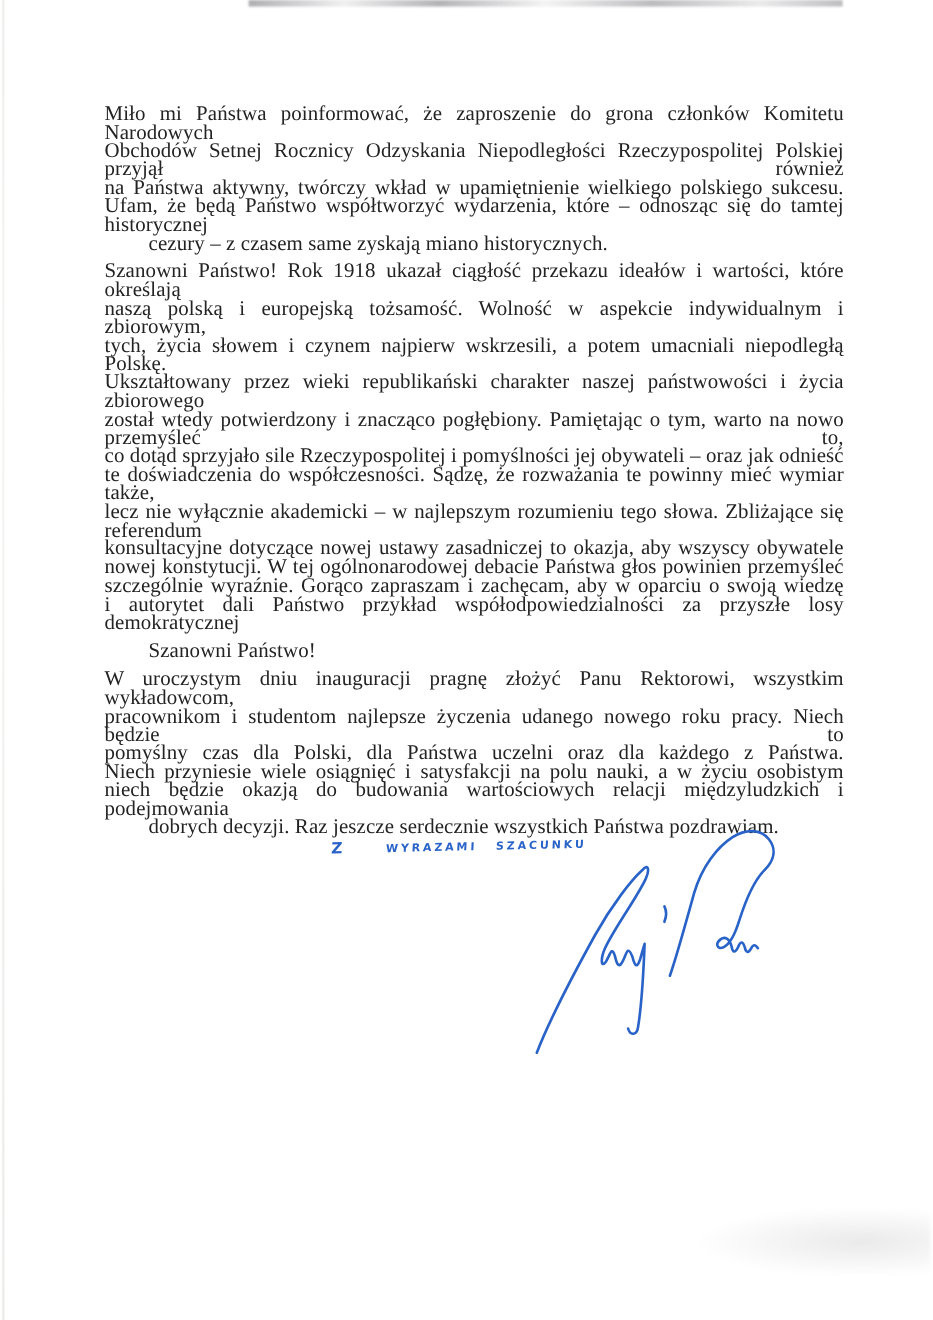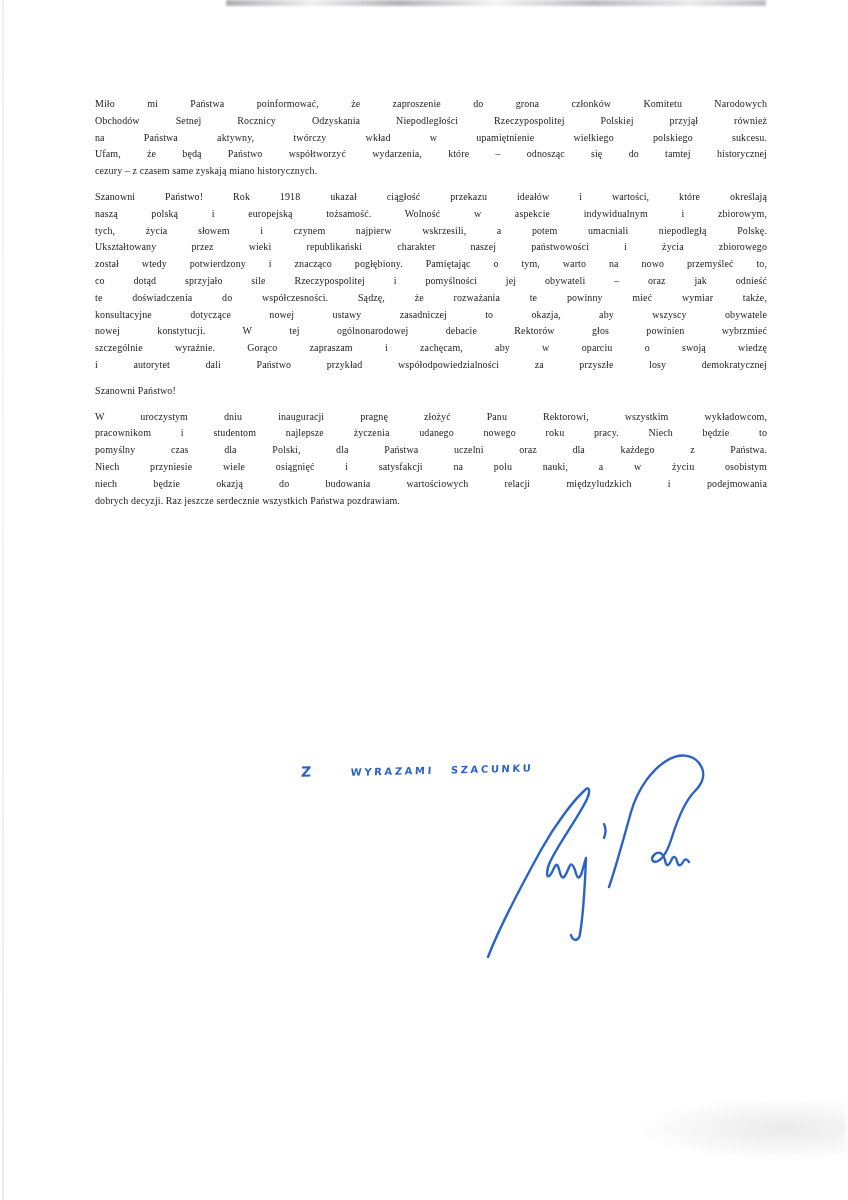--- a/index.html
+++ b/index.html
@@ -28,25 +28,25 @@
   }
   .scan-bottom-speckle {
     position: absolute; left: 636px; top: 1098px; width: 210px; height: 62px;
     background: radial-gradient(ellipse at 70% 50%, rgba(150,150,150,.2), rgba(150,150,150,0) 72%);
     filter: blur(2px);
   }
   
   .letter-body {
     position: absolute; left: 95px; top: 96px; width: 672px;
     color: var(--ink, #232323);
-    font-size: 10px; line-height: 16.8px; letter-spacing: .1px;
+    font-size: 19px; line-height: 16.8px; letter-spacing: .1px;
   }
   .paragraph { margin: 0 0 9px 0; }
   .line { text-align: justify; text-align-last: justify; }
-  .line.last { text-align-last: left; }
+  .line.last { text-align-last: left; margin-left: 40px; }
   
   .closing-handwritten {
     position: absolute; left: 301px; top: 761px;
     color: var(--pen, #2a63c8);
     font-family: "DejaVu Sans", sans-serif;
     font-size: 14px; font-weight: 700;
     font-variant: small-caps;
     letter-spacing: 2.6px;
     transform: rotate(-1.3deg) skewX(-4deg);
     white-space: nowrap;
@@ -81,22 +81,23 @@
         <div class="line last">cezury – z czasem same zyskają miano historycznych.</div>
       </div>
       <div class="paragraph">
         <div class="line">Szanowni Państwo! Rok 1918 ukazał ciągłość przekazu ideałów i wartości, które określają</div>
         <div class="line">naszą polską i europejską tożsamość. Wolność w aspekcie indywidualnym i zbiorowym,</div>
         <div class="line">tych, życia słowem i czynem najpierw wskrzesili, a potem umacniali niepodległą Polskę.</div>
         <div class="line">Ukształtowany przez wieki republikański charakter naszej państwowości i życia zbiorowego</div>
         <div class="line">został wtedy potwierdzony i znacząco pogłębiony. Pamiętając o tym, warto na nowo przemyśleć to,</div>
         <div class="line">co dotąd sprzyjało sile Rzeczypospolitej i pomyślności jej obywateli – oraz jak odnieść</div>
         <div class="line">te doświadczenia do współczesności. Sądzę, że rozważania te powinny mieć wymiar także,</div>
+        <div class="line">lecz nie wyłącznie akademicki – w najlepszym rozumieniu tego słowa. Zbliżające się referendum</div>
         <div class="line">konsultacyjne dotyczące nowej ustawy zasadniczej to okazja, aby wszyscy obywatele</div>
-        <div class="line">nowej konstytucji. W tej ogólnonarodowej debacie Rektorów głos powinien wybrzmieć</div>
+        <div class="line">nowej konstytucji. W tej ogólnonarodowej debacie Państwa głos powinien przemyśleć</div>
         <div class="line">szczególnie wyraźnie. Gorąco zapraszam i zachęcam, aby w oparciu o swoją wiedzę</div>
         <div class="line">i autorytet dali Państwo przykład współodpowiedzialności za przyszłe losy demokratycznej</div>
       </div>
       <div class="paragraph">
         <div class="line last">Szanowni Państwo!</div>
       </div>
       <div class="paragraph">
         <div class="line">W uroczystym dniu inauguracji pragnę złożyć Panu Rektorowi, wszystkim wykładowcom,</div>
         <div class="line">pracownikom i studentom najlepsze życzenia udanego nowego roku pracy. Niech będzie to</div>
         <div class="line">pomyślny czas dla Polski, dla Państwa uczelni oraz dla każdego z Państwa.</div>

